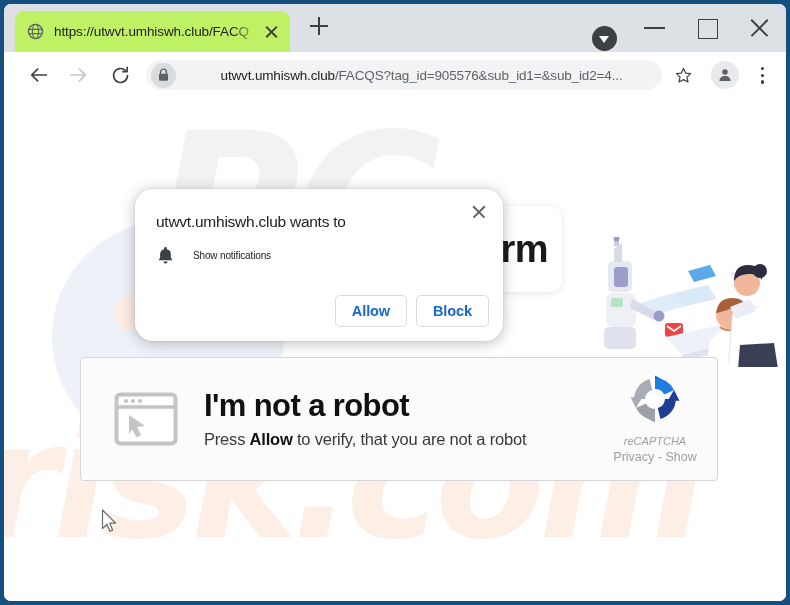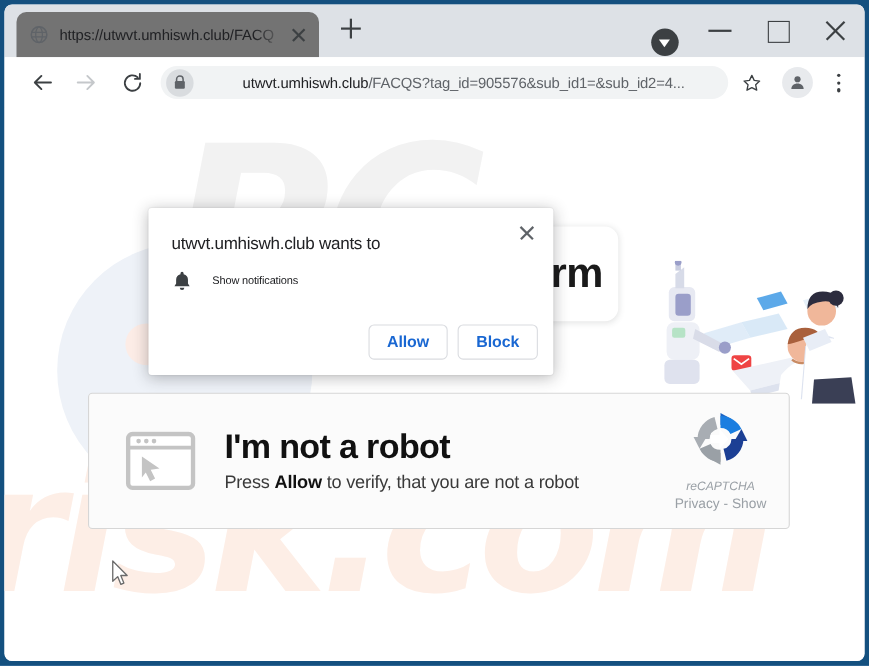--- a/index.html
+++ b/index.html
@@ -33,21 +33,21 @@
   #tabstrip {
     position: relative;
     height: 48px;
     background: #dde1e6;
   }
 
   #tab {
     position: absolute;
     left: 11px; top: 7px;
     width: 275px; height: 41px;
-    background: #737373;
+    background: #bef264;
     border-radius: 9px 9px 0 0;
     display: flex;
     align-items: center;
     padding: 0 8px 0 12px;
   }
 
   #tab-favicon {
     width: 17px; height: 17px;
     flex: 0 0 17px;
     margin-right: 10px;
@@ -381,21 +381,21 @@
     left: 97px; top: 411px;
     width: 17px; height: 25px;
   }
 
   
   #perm {
     position: absolute;
     left: 131px; top: 91px;
     width: 368px; height: 152px;
     background: #ffffff;
-    border-radius: 3px;
+    border-radius: 18px;
     box-shadow: 0 2px 14px rgba(32,33,36,.30), 0 0 0 1px rgba(0,0,0,.035);
   }
 
   #perm-title {
     position: absolute;
     left: 21px; top: 24px;
     font-size: 15.5px;
     color: #202124;
     letter-spacing: -0.25px;
   }

